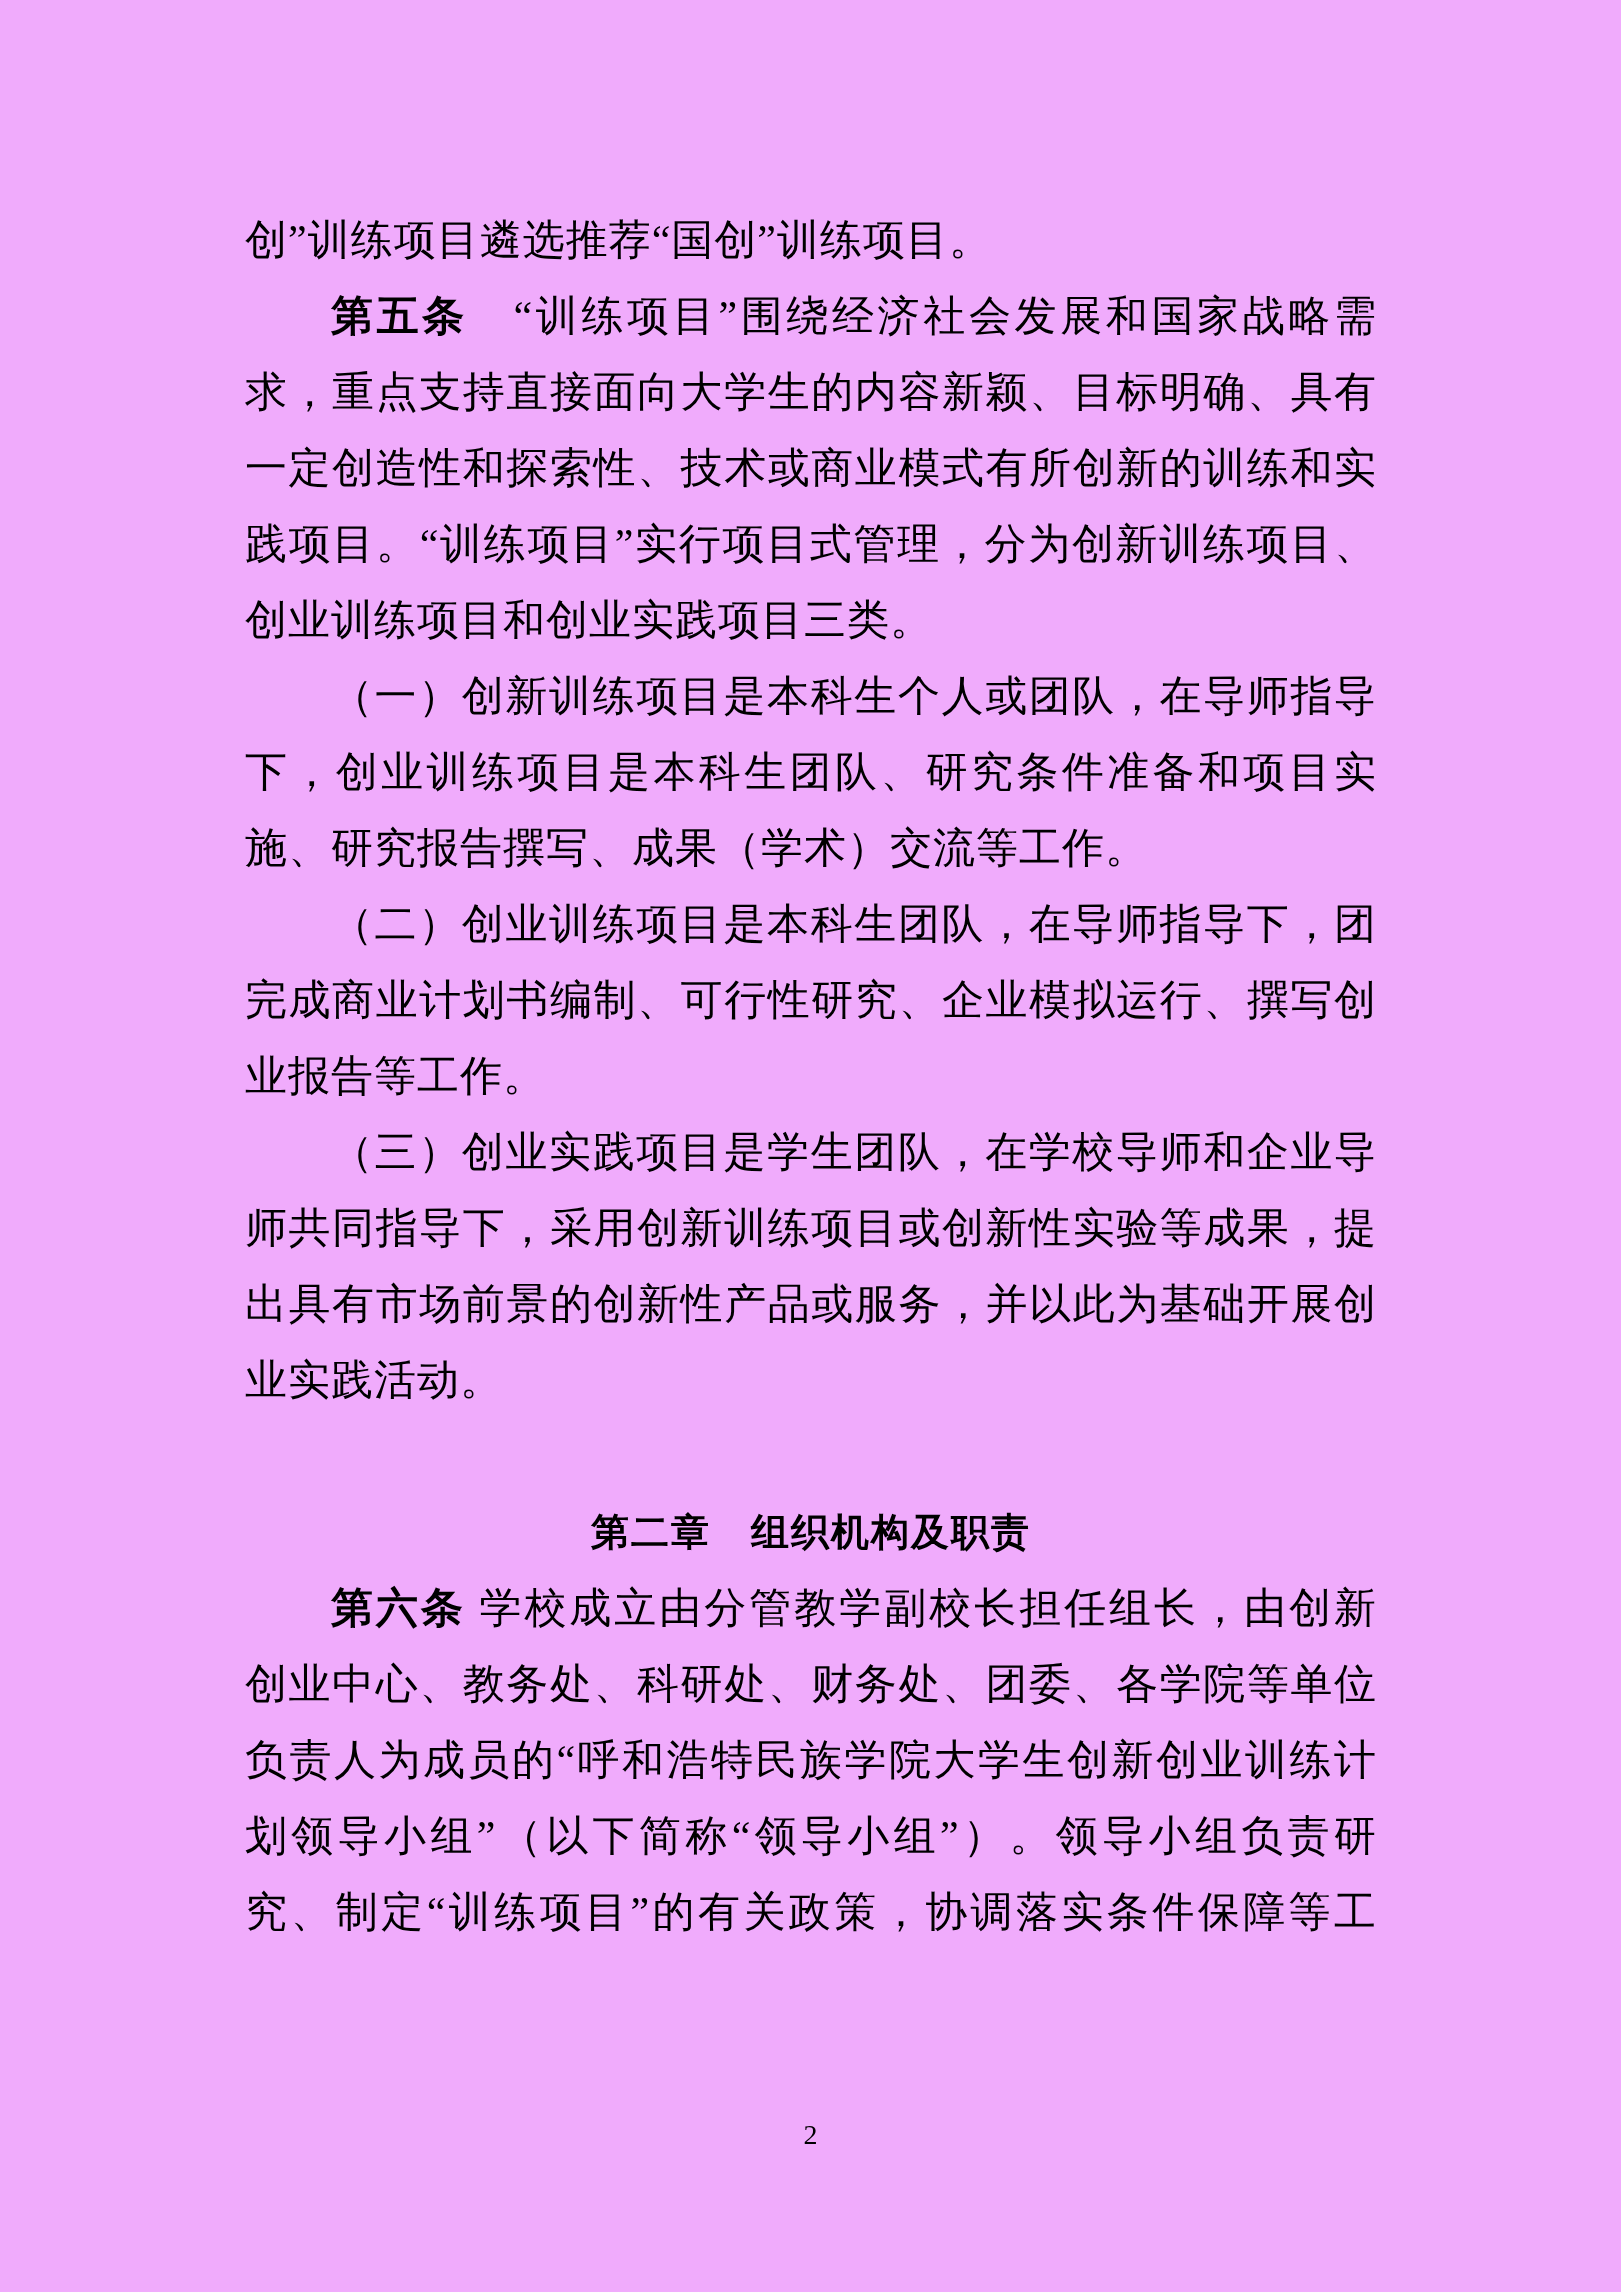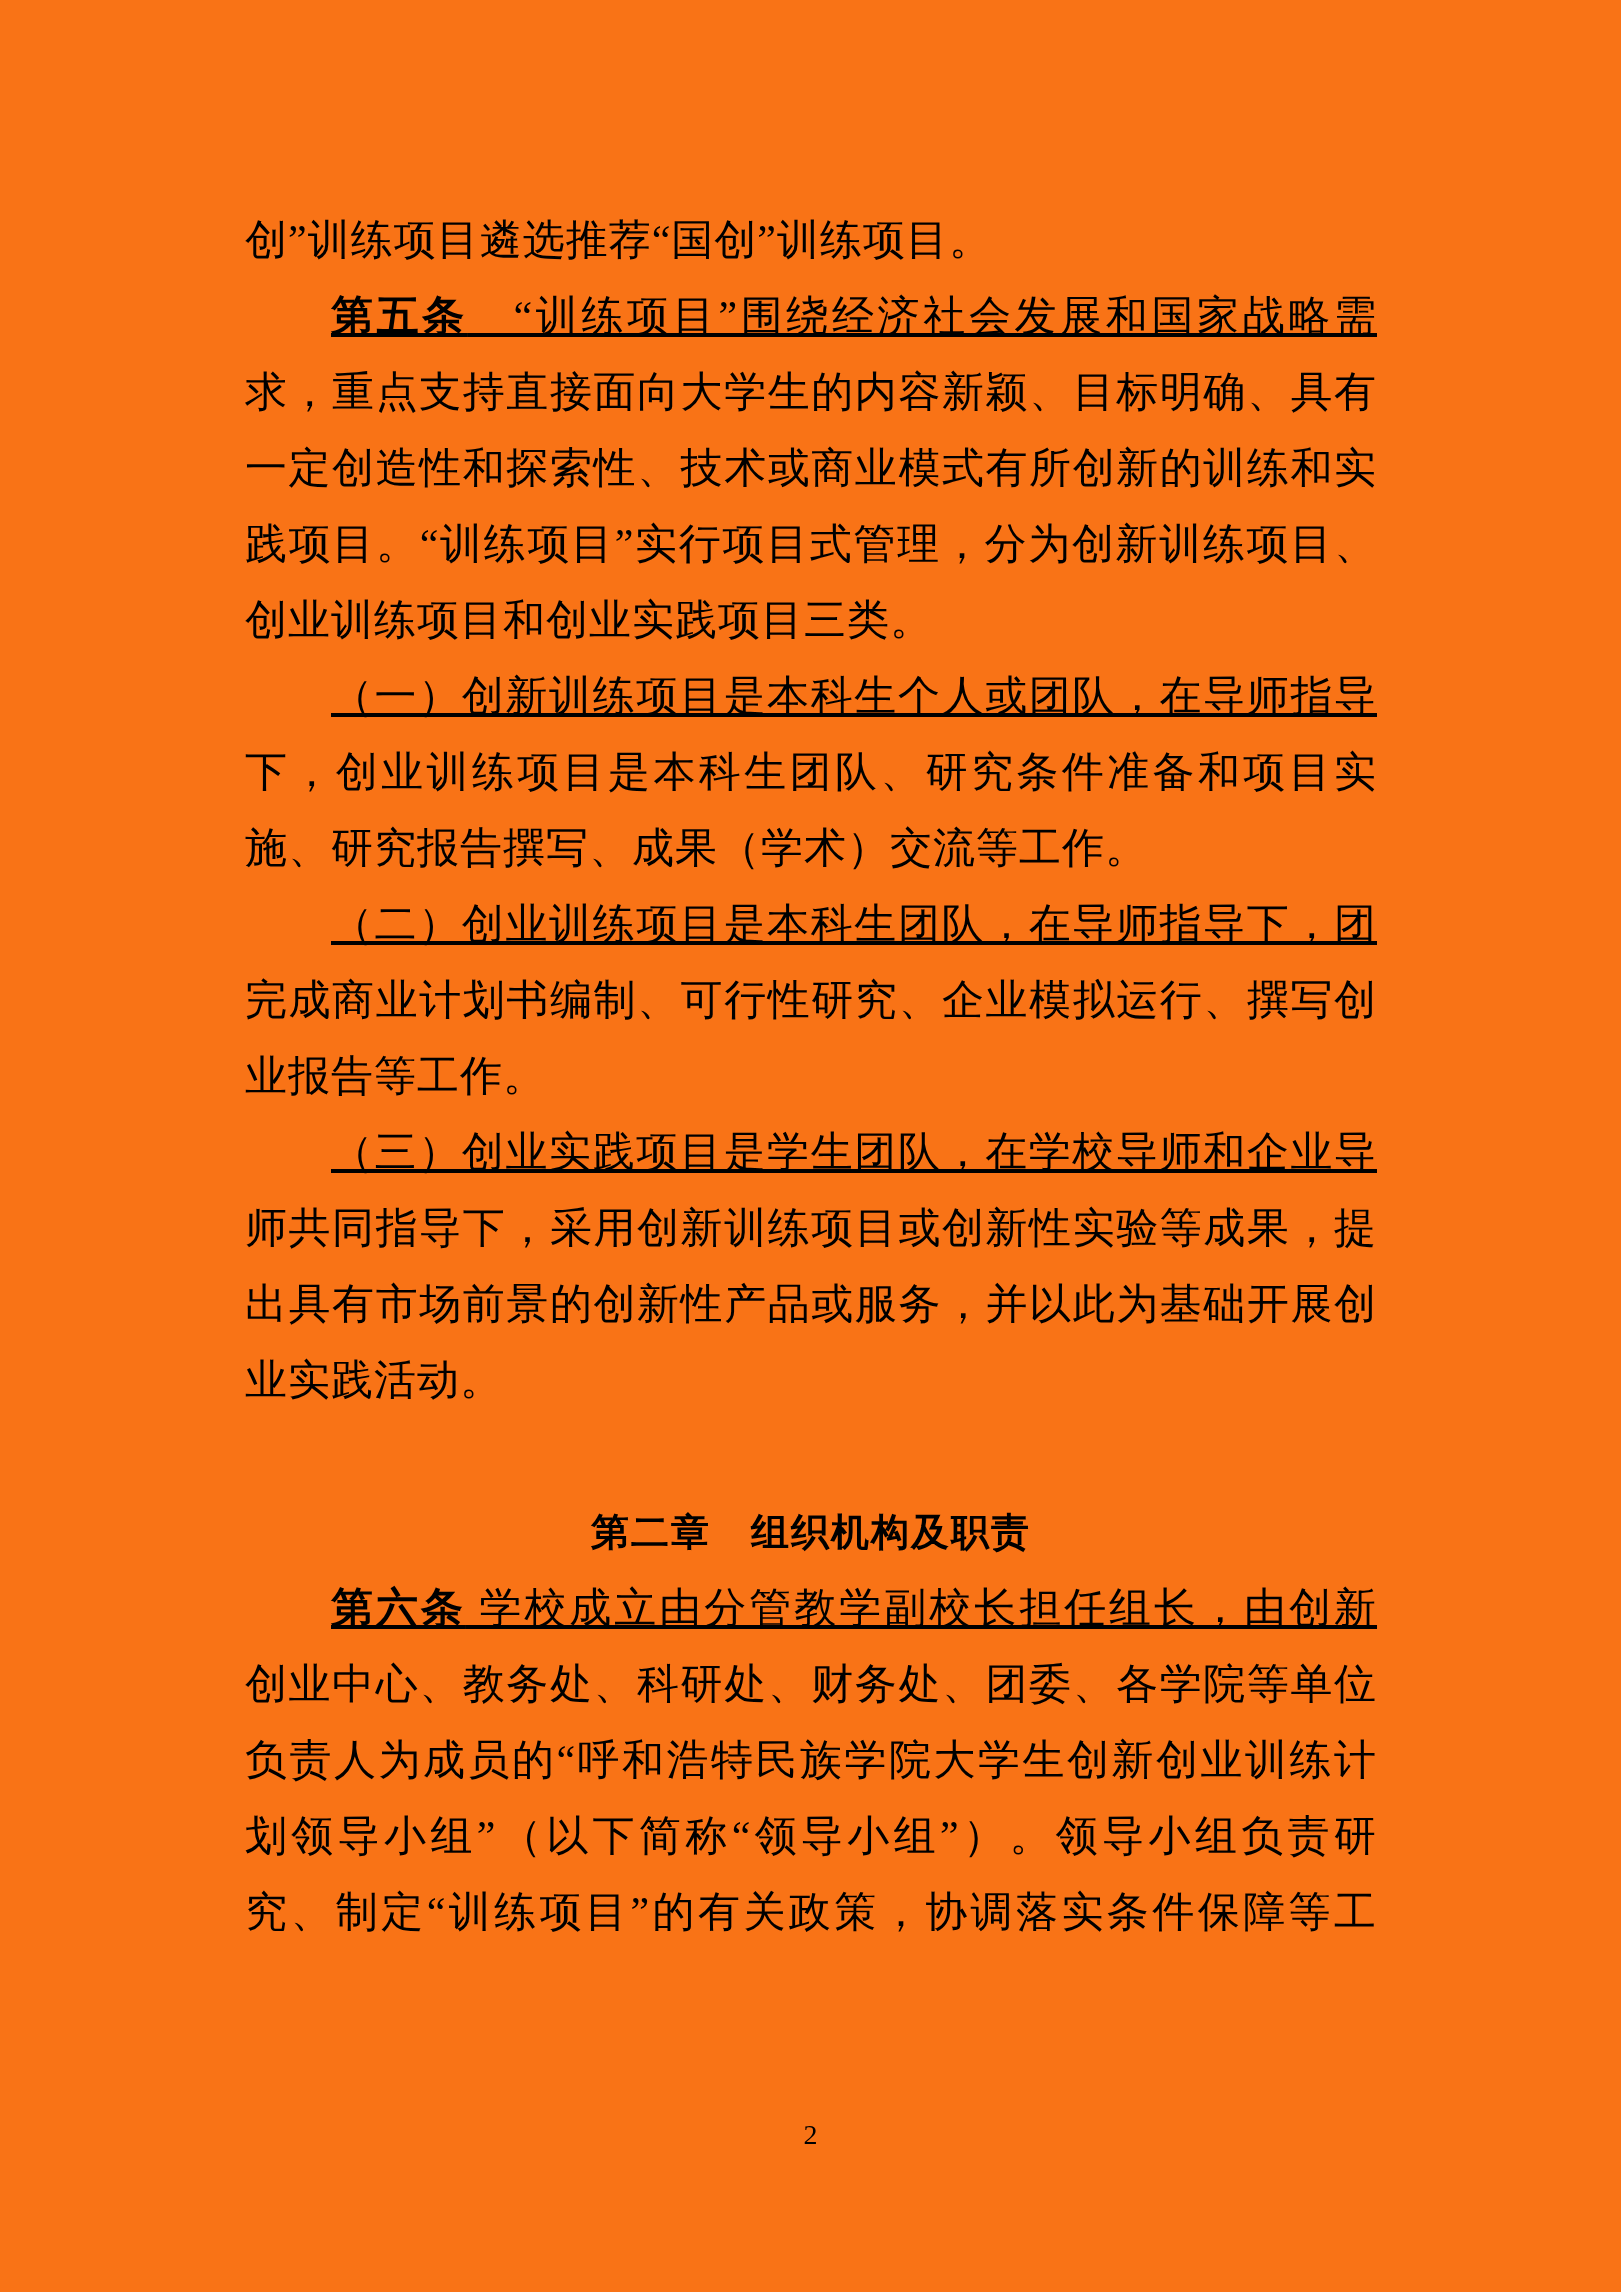--- a/index.html
+++ b/index.html
@@ -13,21 +13,21 @@
     position: relative;
     font-family: "Liberation Serif", serif;
     color: #000000;
     overflow: hidden;
   }
   .page {
     position: absolute;
     left: 0; top: 0;
     width: 1621px;
     height: 2293px;
-    background: #f97316;
+    background: #f0abfc;
   }
   .text-column {
     position: absolute;
     left: 245px;
     top: 202px;
     width: 1132px;
   }
   .ln {
     height: 76px;
     line-height: 76px;
@@ -35,21 +35,21 @@
     letter-spacing: 1px;
     white-space: normal;
   }
   
   .j {
     text-align: justify;
     text-align-last: justify;
     text-justify: inter-character;
   }
   
-  .ind { text-indent: 86px; text-decoration: underline; }
+  .ind { text-indent: 86px; }
   
   .art { font-weight: bold; }
   
   .chapter {
     font-family: "Liberation Sans", sans-serif;
     font-weight: bold;
     font-size: 38px;
     text-align: center;
     letter-spacing: 2px;
   }

